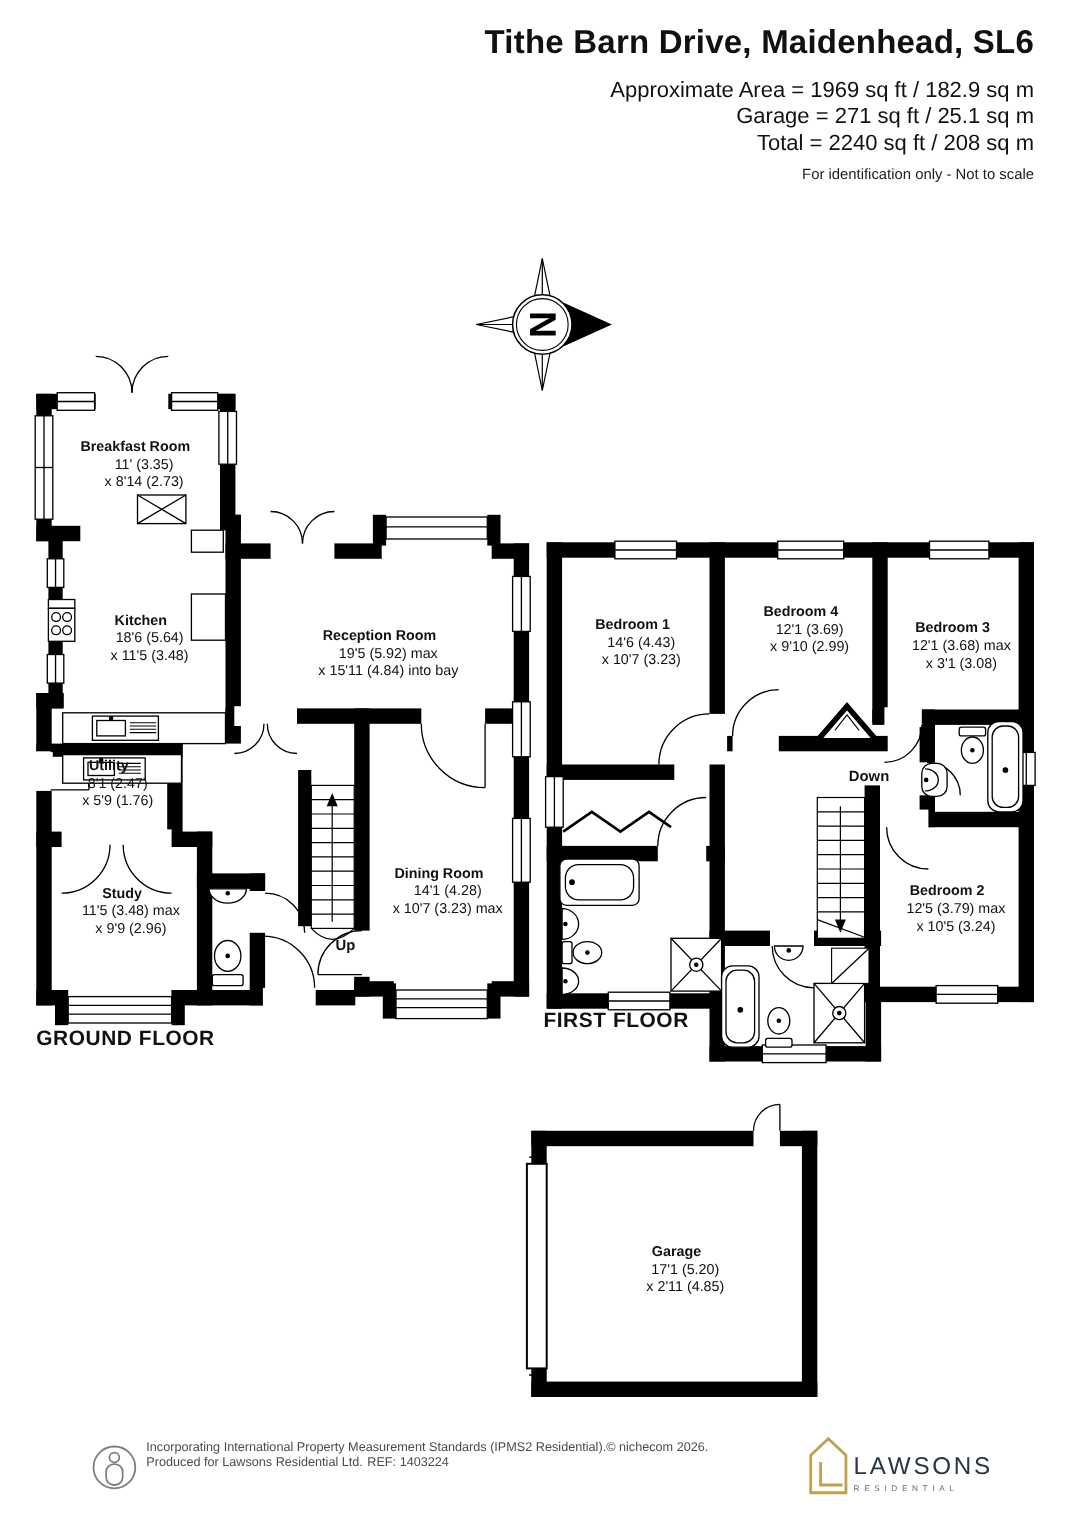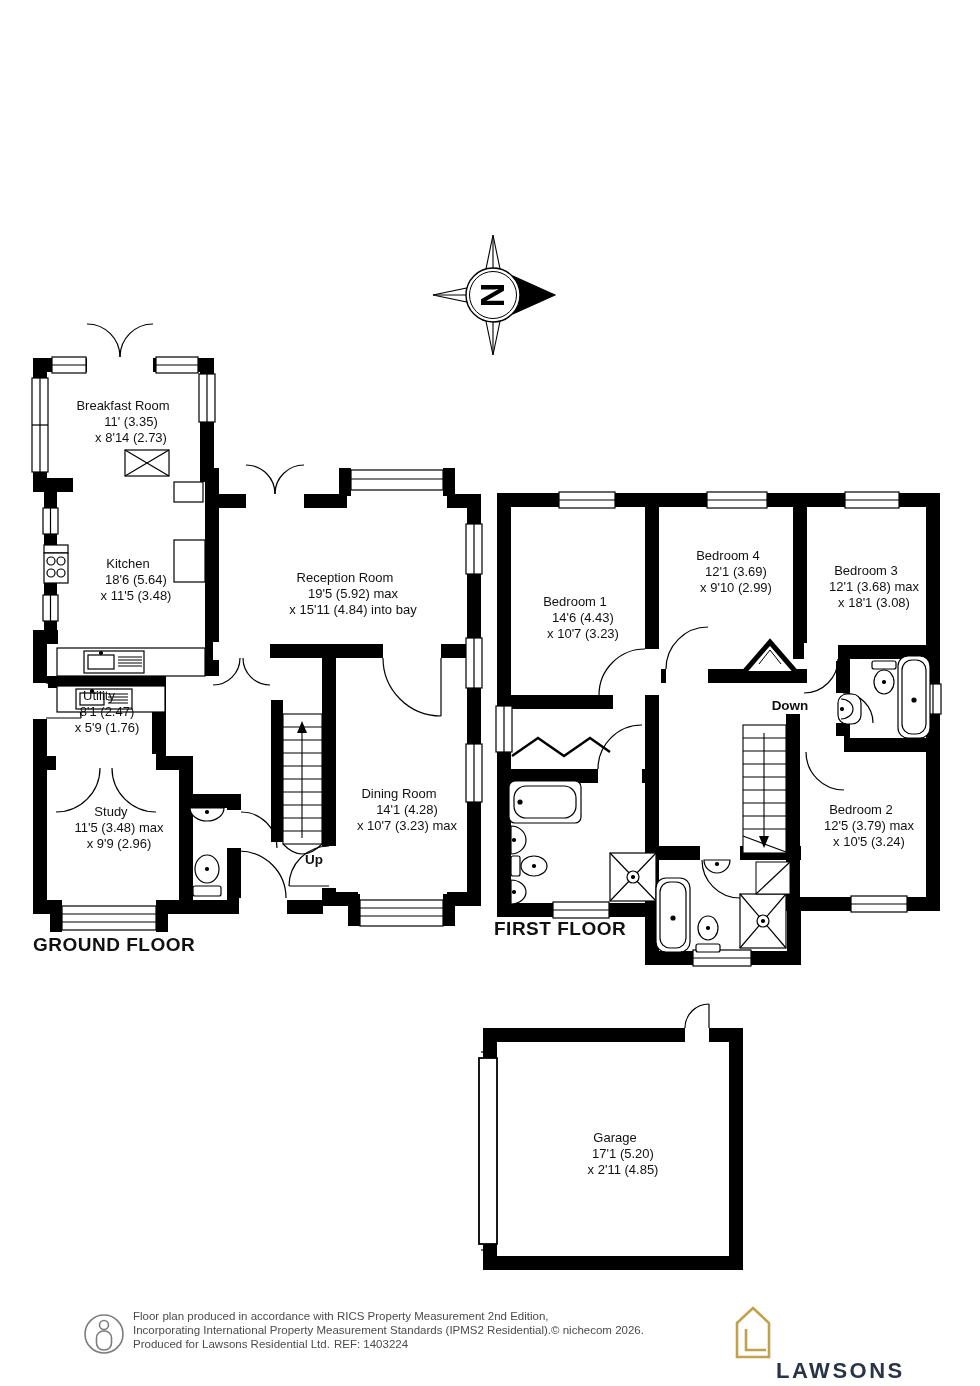--- a/index.html
+++ b/index.html
@@ -5,29 +5,29 @@
   html,body{margin:0;padding:0;background:#fff;}
   .page{position:relative;width:980px;height:1386px;background:#fff;overflow:hidden;
         font-family:"Liberation Sans", sans-serif;color:#111;}
   svg{position:absolute;left:0;top:0;}
   .header{position:absolute;right:40px;top:22px;text-align:right;}
   .header h1{margin:0 0 14px 0;font-size:30px;font-weight:bold;letter-spacing:.2px;}
   .header .area{font-size:20px;line-height:24px;font-weight:normal;}
   .header .disclaimer{font-size:13.5px;margin-top:9px;color:#1c1c1c;}
   .rlabel{position:absolute;transform:translateX(-50%);text-align:center;font-size:13px;
           line-height:16px;white-space:nowrap;}
-  .rlabel b{display:block;font-weight:normal;}
+  .rlabel b{display:block;font-weight:bold;}
   .rlabel span{display:block;margin-left:16px;}
   .dirlabel{position:absolute;transform:translateX(-50%);font-size:13.5px;font-weight:bold;margin-left:22px;}
   .floorlabel{position:absolute;font-size:19px;font-weight:bold;letter-spacing:.5px;}
   .footer{position:absolute;left:133px;top:1309px;font-size:11.5px;line-height:14px;color:#4b4b4b;}
   .footer .cpy{margin-left:0;}
   .footer .ref{margin-left:4px;}
   .brandtext{position:absolute;left:776px;top:1322px;}
-  .brandtext .bname{font-size:22px;font-weight:bold;letter-spacing:2.5px;color:#2a3447;line-height:22px;margin-top:38px;}
+  .brandtext .bname{font-size:22px;font-weight:normal;letter-spacing:2.5px;color:#2a3447;line-height:22px;}
   .brandtext .btag{font-size:7.5px;letter-spacing:4.2px;color:#6a6a6a;margin-top:4px;}
 </style>
 </head>
 <body>
 
 <div class="page">
 
 <svg width="980" height="1386" viewBox="0 0 980 1386">
 
   <g stroke="#000" stroke-width="1.1" fill="#fff">
@@ -358,20 +358,27 @@
     <circle cx="104" cy="1334" r="19"></circle>
     <circle cx="104" cy="1325" r="4.5"></circle>
     <rect x="96.5" y="1331" width="15" height="19" rx="7"></rect>
   </g>
   <g stroke="#c2a14d" stroke-width="2.6" fill="none">
     <path d="M737,1323 L753,1308 L769,1323 L769,1357 L737,1357 Z"></path>
     <path d="M746,1329 L746,1350 L766,1350"></path>
   </g>
 </svg>
 
+<div class="header">
+  <h1>Tithe Barn Drive, Maidenhead, SL6</h1>
+  <div class="area">Approximate Area = 1969 sq ft / 182.9 sq m</div>
+  <div class="area">Garage = 271 sq ft / 25.1 sq m</div>
+  <div class="area">Total = 2240 sq ft / 208 sq m</div>
+  <div class="disclaimer">For identification only - Not to scale</div>
+</div>
 
 <div class="rlabel" style="left:123px;top:398px">
   <b>Breakfast Room</b>
   <span>11' (3.35)</span>
   <span>x 8'14 (2.73)</span>
 </div>
 <div class="rlabel" style="left:128px;top:556px">
   <b>Kitchen</b>
   <span>18'6 (5.64)</span>
   <span>x 11'5 (3.48)</span>
@@ -392,51 +399,50 @@
   <span>x 15'11 (4.84) into bay</span>
 </div>
 <div class="rlabel" style="left:399px;top:786px">
   <b>Dining Room</b>
   <span>14'1 (4.28)</span>
   <span>x 10'7 (3.23) max</span>
 </div>
 <div class="dirlabel" style="left:292px;top:852px">Up</div>
 <div class="floorlabel" style="left:33px;top:934px">GROUND FLOOR</div>
 
-<div class="rlabel" style="left:575px;top:594px">
+<div class="rlabel" style="left:575px;top:560px">
   <b>Bedroom 1</b>
   <span>14'6 (4.43)</span>
   <span>x 10'7 (3.23)</span>
 </div>
 <div class="rlabel" style="left:728px;top:548px">
   <b>Bedroom 4</b>
   <span>12'1 (3.69)</span>
   <span>x 9'10 (2.99)</span>
 </div>
 <div class="rlabel" style="left:866px;top:563px">
   <b>Bedroom 3</b>
   <span>12'1 (3.68) max</span>
-  <span>x 18'1 (3.08)</span>
+  <span>x 3'1 (3.08)</span>
 </div>
 <div class="rlabel" style="left:861px;top:802px">
   <b>Bedroom 2</b>
   <span>12'5 (3.79) max</span>
   <span>x 10'5 (3.24)</span>
 </div>
 <div class="dirlabel" style="left:768px;top:698px">Down</div>
 <div class="floorlabel" style="left:494px;top:918px">FIRST FLOOR</div>
 
 <div class="rlabel" style="left:615px;top:1130px">
   <b>Garage</b>
   <span>17'1 (5.20)</span>
   <span>x 2'11 (4.85)</span>
 </div>
 
 <div class="footer">
-  <div>Floor plan produced in accordance with RICS Property Measurement 2nd Edition,</div>
   <div>
     <span>Incorporating International Property Measurement Standards (IPMS2 Residential).</span><span class="cpy">© nichecom 2026.</span>
   </div>
   <div>
     <span>Produced for Lawsons Residential Ltd.</span><span class="ref">REF:  1403224</span>
   </div>
 </div>
 
 <div class="brandtext">
   <div class="bname">LAWSONS</div>

